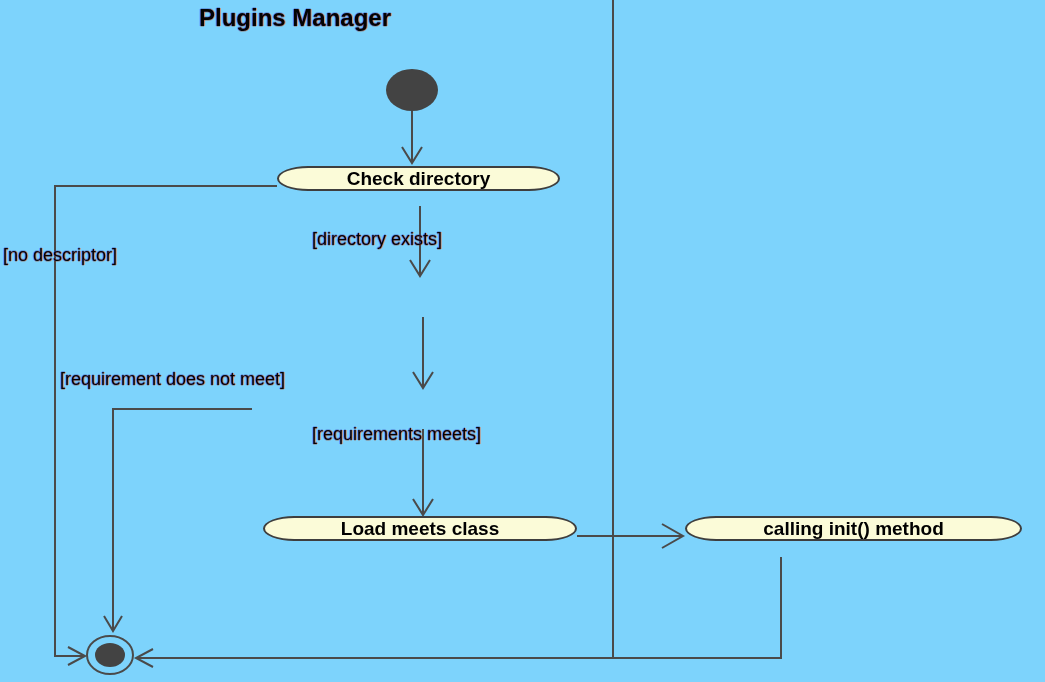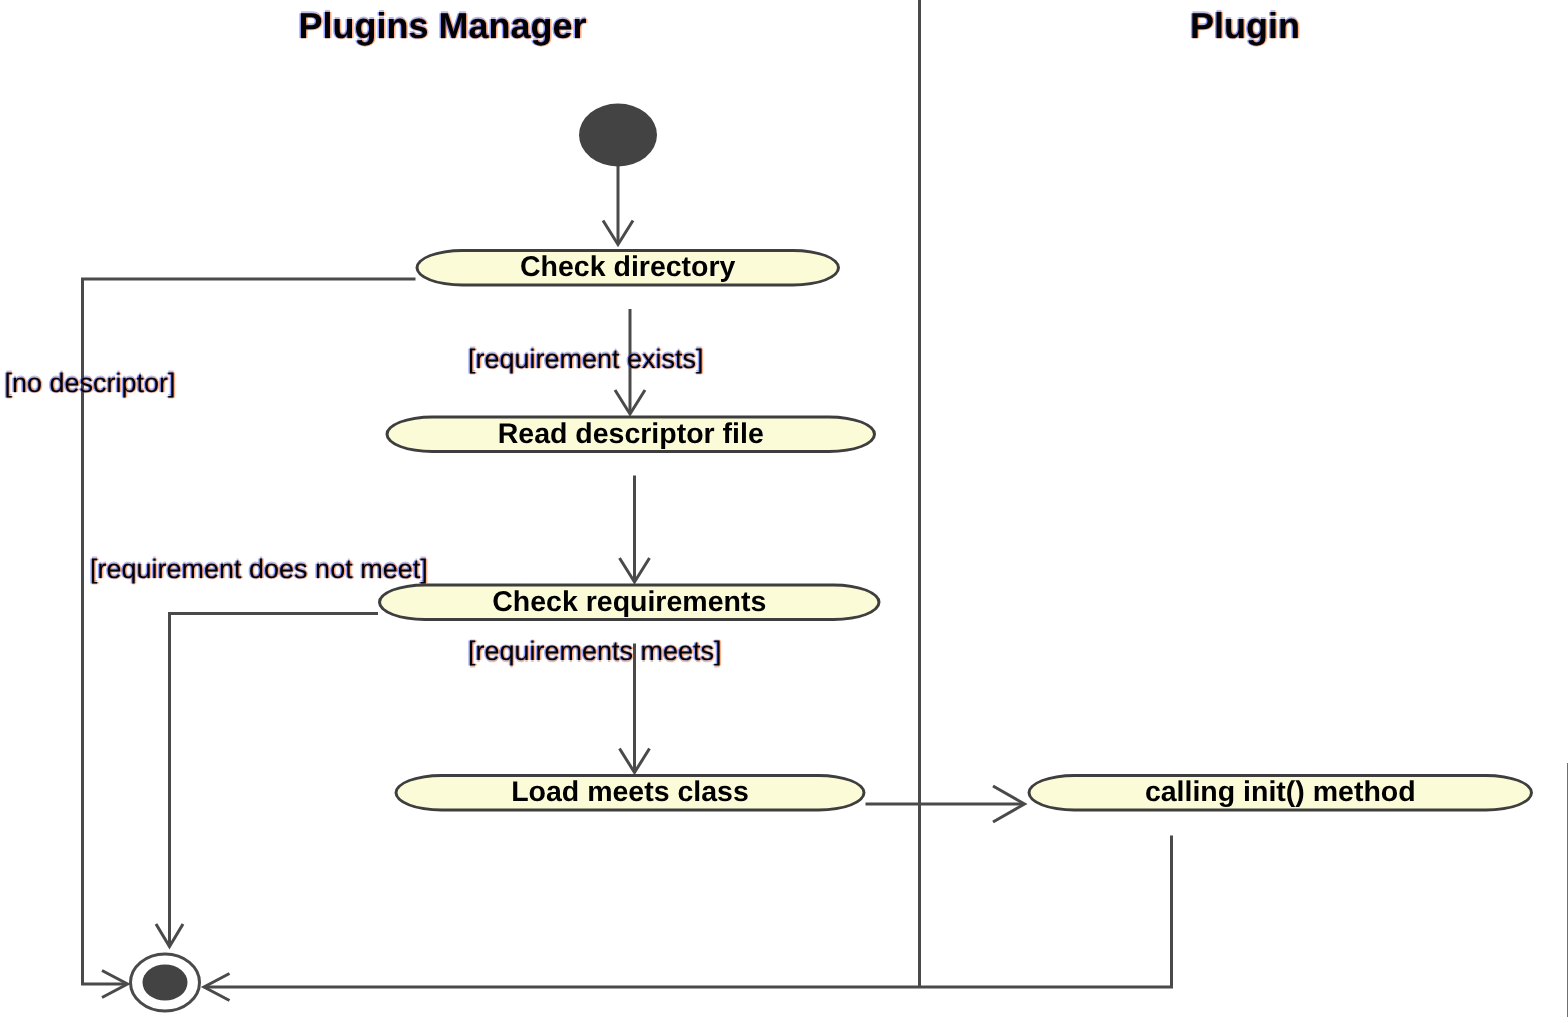--- a/index.html
+++ b/index.html
@@ -1,20 +1,20 @@
 <!DOCTYPE html>
 <html><head>
 <meta charset="utf-8">
 <style>
   html, body { margin: 0; padding: 0; background: #000; }
   .screen {
     position: relative;
     width: 1045px;
     height: 682px;
-    background: #ffffff;
+    background: #7dd3fc;
     overflow: hidden;
     font-family: "Liberation Sans", sans-serif;
     text-decoration: underline;
   }
   .layer-svg {
     position: absolute;
     left: 0; top: 0;
   }
   
   .ghost {
@@ -104,26 +104,23 @@
 
       <ellipse cx="110" cy="655" rx="23" ry="19"></ellipse>
     </g>
 
     <ellipse cx="412" cy="90" rx="26" ry="21" fill="#434343"></ellipse>
 
     <ellipse cx="110" cy="655" rx="15" ry="12" fill="#434343"></ellipse>
   </svg>
 
   <div class="ghost lane-title" style="left:165px; top:4px; width:260px;">Plugins Manager</div>
-  <div class="ghost lane-title" style="left:750px; top:4px; width:160px;">Plugin</div>
 
   <div class="activity" style="left:277px; top:166px; width:283px;">Check directory</div>
-  <div class="activity" style="left:257px; top:277px; width:327px;">Read descriptor file</div>
-  <div class="activity" style="left:252px; top:389px; width:335px;">Check requirements</div>
   <div class="activity" style="left:263px; top:516px; width:314px;">Load meets class</div>
   <div class="activity" style="left:685px; top:516px; width:337px;text-align:center;">calling init() method</div>
 
-  <div class="ghost guard" style="left:312px; top:229px;">[requirement exists]</div>
+  <div class="ghost guard" style="left:312px; top:229px;">[directory exists]</div>
   <div class="ghost guard" style="left:3px; top:245px;">[no descriptor]</div>
   <div class="ghost guard" style="left:60px; top:357px;margin-top:12px;">[requirement does not meet]</div>
   <div class="ghost guard" style="left:312px; top:424px;">[requirements meets]</div>
 
 </div>
 
 </body></html>

